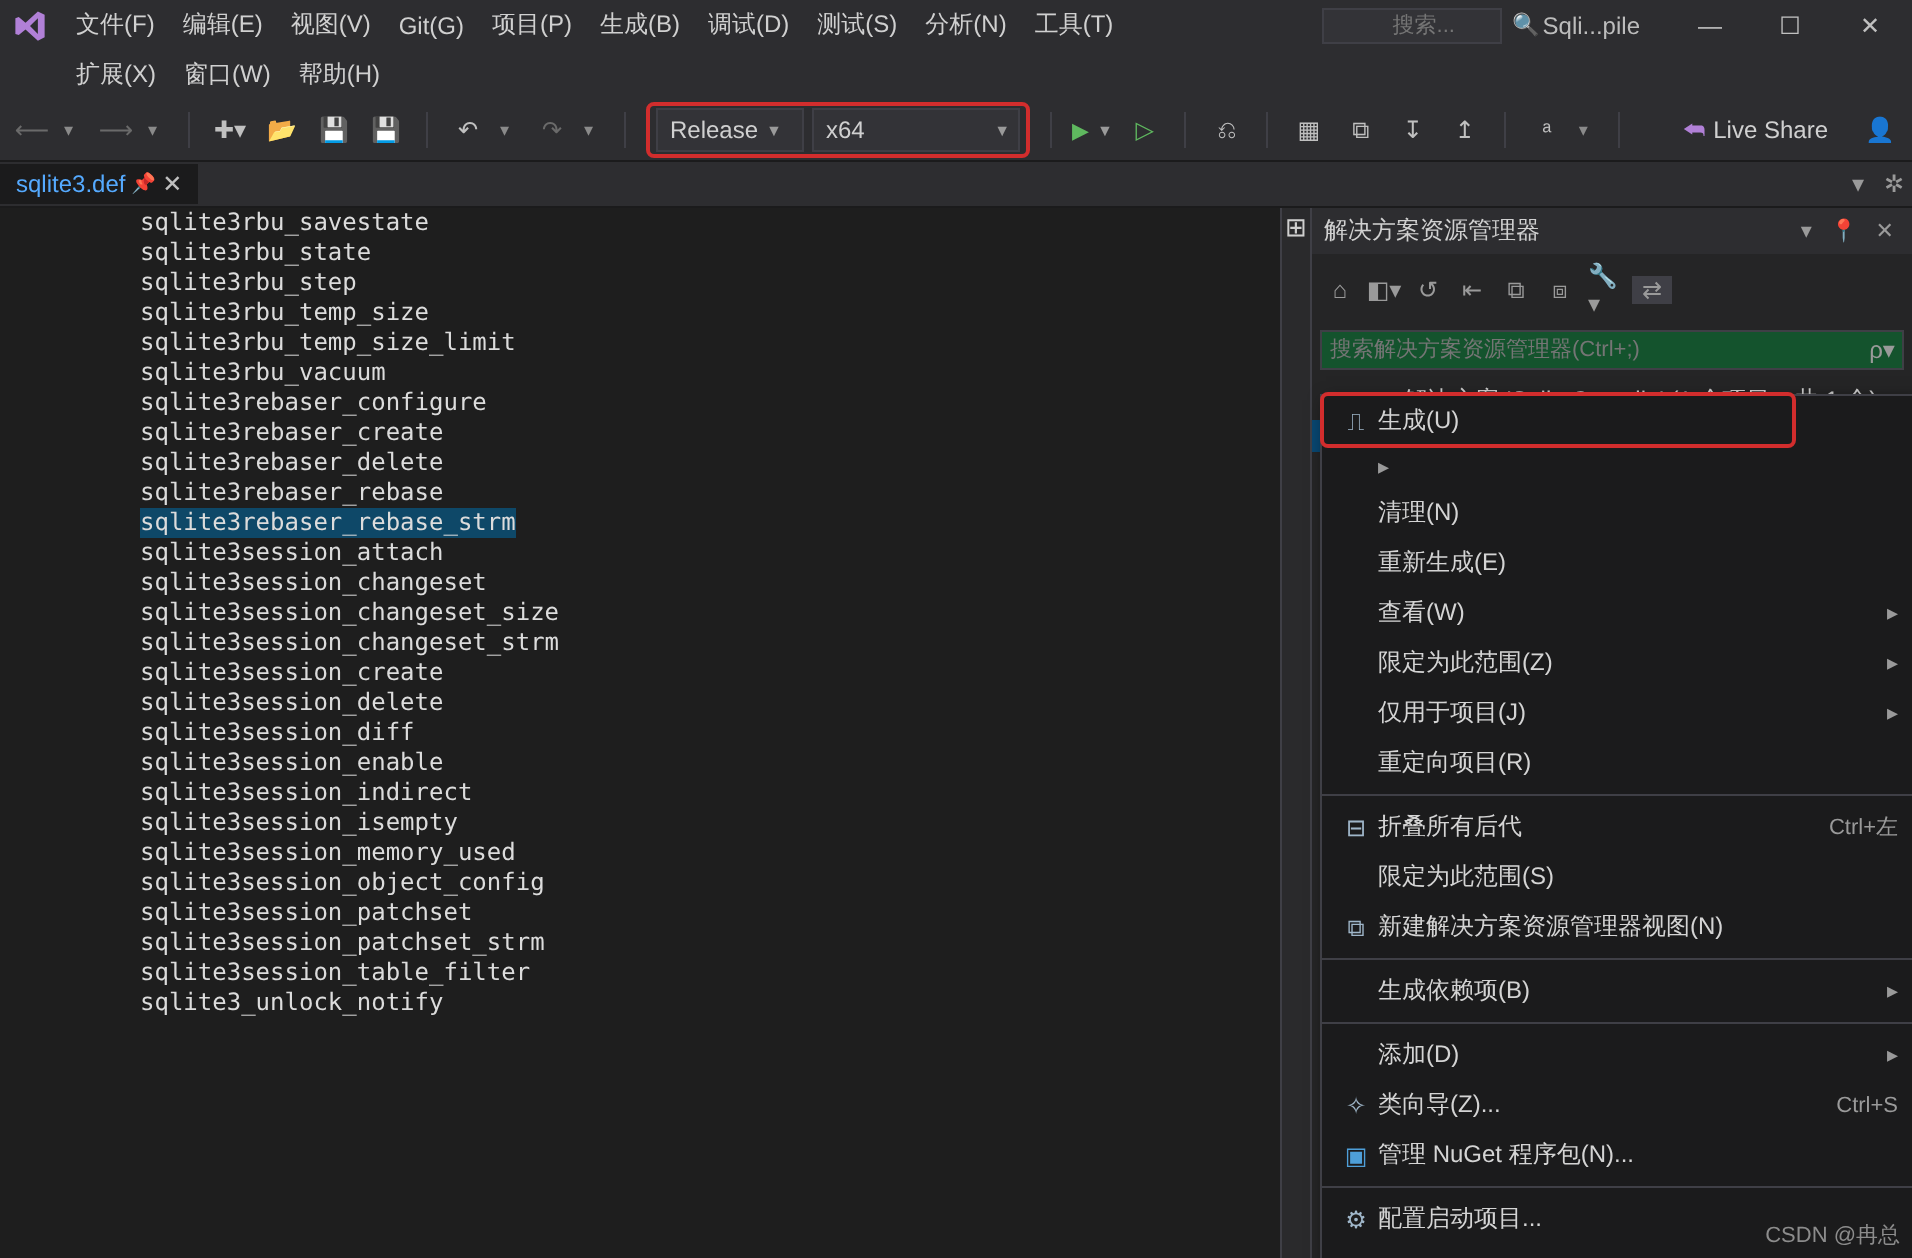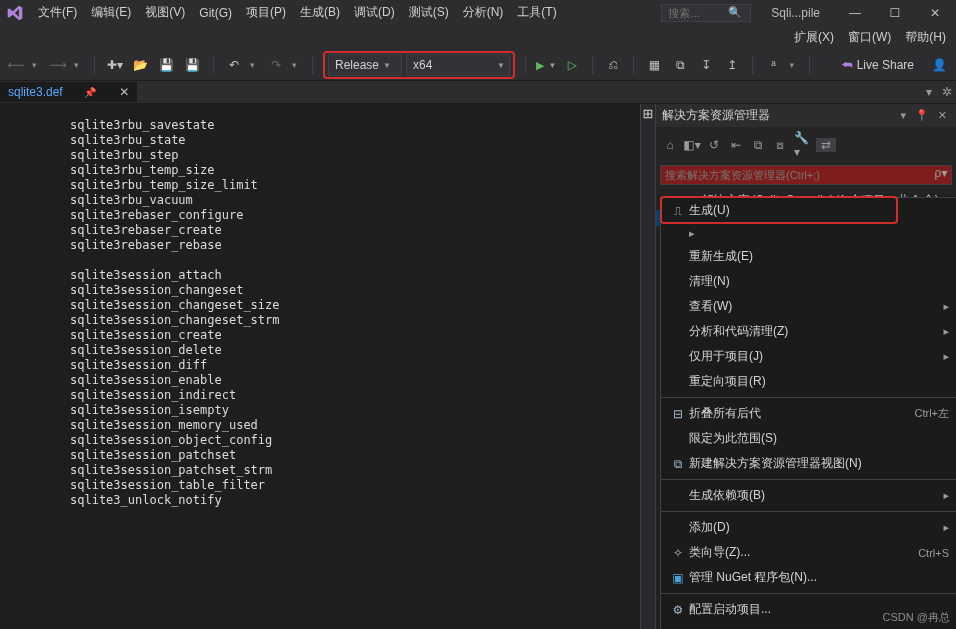--- a/index.html
+++ b/index.html
@@ -5,35 +5,35 @@
   html, body {
     margin: 0; padding: 0;
     width: 956px; height: 629px;
     background: #2d2d30; color: #d0d0d0;
     font-family: "Segoe UI", "Microsoft YaHei", sans-serif;
     font-size: 12px; overflow: hidden; position: relative;
   }
   
   .menubar {
     display: flex; align-items: center; height: 25px;
-    background: #2d2d30; padding: 0 4px; gap: 2px; justify-content: flex-end;
+    background: #2d2d30; padding: 0 4px; gap: 2px;
   }
   .menubar .mi { padding: 2px 6px; cursor: default; }
   .vslogo {
     width: 22px; height: 22px; margin-right: 4px;
     display:flex; align-items:center; justify-content:center;
   }
   .vslogo svg { width:18px; height:18px; }
   .search-box {
     margin-left: auto; background: #333337; border: 1px solid #3f3f46;
     padding: 1px 4px; display: flex; align-items: center; width: 80px;
   }
   .search-box input {
     background: transparent; border: none; outline: none; color: #9b9b9b;
-    width: 58px; font-size: 11px;
+    width: 58px; font-size: 11px; margin-left: 28px;
   }
   .win-title {
     margin-left: 12px; color: #bcbcbc; font-size: 12px; padding: 0 6px;
     max-width: 80px; overflow: hidden; text-overflow: ellipsis; white-space: nowrap;
   }
   .win-btns { display:flex; gap: 6px; margin-left: 10px; }
   .win-btn { width: 34px; height: 20px; display:flex; align-items:center; justify-content:center; color:#c0c0c0; }
   
   .toolbar {
     display: flex; align-items: center; height: 30px;
@@ -53,49 +53,49 @@
   .combo .caret { font-size:8px; color:#9a9a9a; }
   .red-box {
     border: 2px solid #d22d2d; border-radius: 4px; padding: 1px 3px;
     display:flex; gap:4px; align-items:center;
   }
   .play-btn { color:#5fb85f; display:flex; align-items:center; gap:4px; }
   .play-btn .tri { font-size:11px; }
   .ls { display:flex; align-items:center; gap:4px; }
   
   .tabbar { display:flex; align-items:center; background:#2d2d30; height:22px; border-bottom:1px solid #1b1b1c;}
-  .tab { background:#1b1b1c; color:#55aaff; padding:3px 8px; font-size:12px; display:flex; align-items:center; gap:22px;}
+  .tab { background:#1b1b1c; color:#55aaff; padding:3px 8px; font-size:12px; display:flex; align-items:center; gap:3px;}
   .tab .star { color:#c0c0c0; font-size:10px; }
   .tab .x   { color:#c0c0c0; font-size:12px; }
   .tabbar .spacer{flex:1}
   .tabbar .tbicon{width:18px;color:#9a9a9a;text-align:center}
   
   .main { display:flex; height:calc(629px - 25px - 25px - 30px - 22px); }
   .editor { flex:1; background:#1e1e1e; overflow:hidden; position:relative; }
   .gutter-shade{position:absolute;left:0;top:0;bottom:0;width:65px;background:#1e1e1e;}
-  .codelines { font-family:"Consolas","NSimSun",monospace; font-size:12px; line-height:15px; padding-top:14px;}
+  .codelines { font-family:"Consolas","NSimSun",monospace; font-size:12px; line-height:15px; padding-top:0;}
   .codeline { display:flex; }
   .ln { width:48px; text-align:right; color:#2b9176; padding-right:8px; user-select:none;}
   .bar{ width:14px; display:inline-block;}
   .bar.mod{ background:#6b8e23; width:3px; margin-left:4px; margin-right:7px;}
   .txt{ color:#dcdcdc; white-space:pre;}
   .hl .txt{ background:#0e4868; }
   .editor-side{position:absolute;right:0;top:0;width:14px;height:100%;background:#2a2a2c;border-left:1px solid #3f3f46;}
   .editor-side .plus{color:#cfcfcf;text-align:center;font-size:13px;margin-top:2px;}
   
   .panel {
     width:300px; background:#252526; border-left:1px solid #3f3f46;
     display:flex; flex-direction:column; position:relative;
   }
   .panel-header{ background:#2d2d30; color:#d0d0d0; padding:3px 6px; font-size:12px;
     display:flex; align-items:center; justify-content:space-between;}
   .panel-header .icons{ color:#9a9a9a; letter-spacing:3px; font-size:11px;}
   .panel-tools{ padding:4px 6px; display:flex; gap:6px; color:#9a9a9a; align-items:center;}
   .panel-tools span{display:inline-flex;width:16px;justify-content:center;}
-  .panel-search{ margin:2px 4px; background:#7f1d1d; border:1px solid #3f3f46; display:flex; align-items:flex-start;}
+  .panel-search{ margin:2px 4px; background:#14532d; border:1px solid #3f3f46; display:flex; align-items:center;}
   .panel-search input{ flex:1; background:transparent; border:none; outline:none; color:#9b9b9b; padding:3px 4px; font-size:11px;}
   .panel-search .rho{width:20px;text-align:center;color:#9a9a9a;}
   .tree{ padding:4px 0; font-size:12px;}
   .tree .node{ display:flex; align-items:center; padding:1px 4px 1px 8px; gap:4px; }
   .tree .glyph{width:14px;text-align:center;color:#d0d0d0;}
   .tree .ic{width:16px;text-align:center;}
   .sln-ic{color:#b180d7;}
   .proj-ic{color:#70b0e0;}
   .sel-proj{ background:#094771; }
   .red-box2{ position:absolute; border:2px solid #d22d2d; border-radius:4px; pointer-events:none;}
@@ -255,27 +255,33 @@
           <span class="ln">341</span>
           <span class="bar"></span>
           <span class="txt">sqlite3rebaser_configure</span>
         </div>
         <div class="codeline">
           <span class="ln">342</span>
           <span class="bar"></span>
           <span class="txt">sqlite3rebaser_create</span>
         </div>
         <div class="codeline">
+          <span class="ln">343</span>
+          <span class="bar"></span>
+          <span class="txt">sqlite3rebaser_delete</span>
+        </div>
+        <div class="codeline">
           <span class="ln">344</span>
           <span class="bar"></span>
           <span class="txt">sqlite3rebaser_rebase</span>
         </div>
         <div class="codeline hl">
           <span class="ln">345</span>
           <span class="bar"></span>
+          <span class="txt">sqlite3rebaser_rebase_strm</span>
         </div>
         <div class="codeline">
           <span class="ln">346</span>
           <span class="bar"></span>
           <span class="txt">sqlite3session_attach</span>
         </div>
         <div class="codeline">
           <span class="ln">347</span>
           <span class="bar"></span>
           <span class="txt">sqlite3session_changeset</span>
@@ -411,34 +417,34 @@
   <div class="item">
     <span class="ico">⎍</span>
     <span class="lbl">生成(U)</span>
   </div>
   <div class="item">
     <span class="ico"></span>
     <span class="shc">▸</span>
   </div>
   <div class="item">
       <span class="ico"></span>
+      <span class="lbl">清理(N)</span>
+    </div>
+  <div class="item">
+      <span class="ico"></span>
       <span class="lbl">重新生成(E)</span>
-    </div>
-  <div class="item">
-      <span class="ico"></span>
-      <span class="lbl">清理(N)</span>
     </div>
   <div class="item">
       <span class="ico"></span>
       <span class="lbl">查看(W)</span>
       <span class="shc">▸</span>
     </div>
   <div class="item">
       <span class="ico"></span>
-      <span class="lbl">分析和代码清理(Z)</span>
+      <span class="lbl">限定为此范围(Z)</span>
       <span class="shc">▸</span>
     </div>
   <div class="item">
       <span class="ico"></span>
       <span class="lbl">仅用于项目(J)</span>
       <span class="shc">▸</span>
     </div>
   <div class="item">
       <span class="ico"></span>
       <span class="lbl">重定向项目(R)</span>

